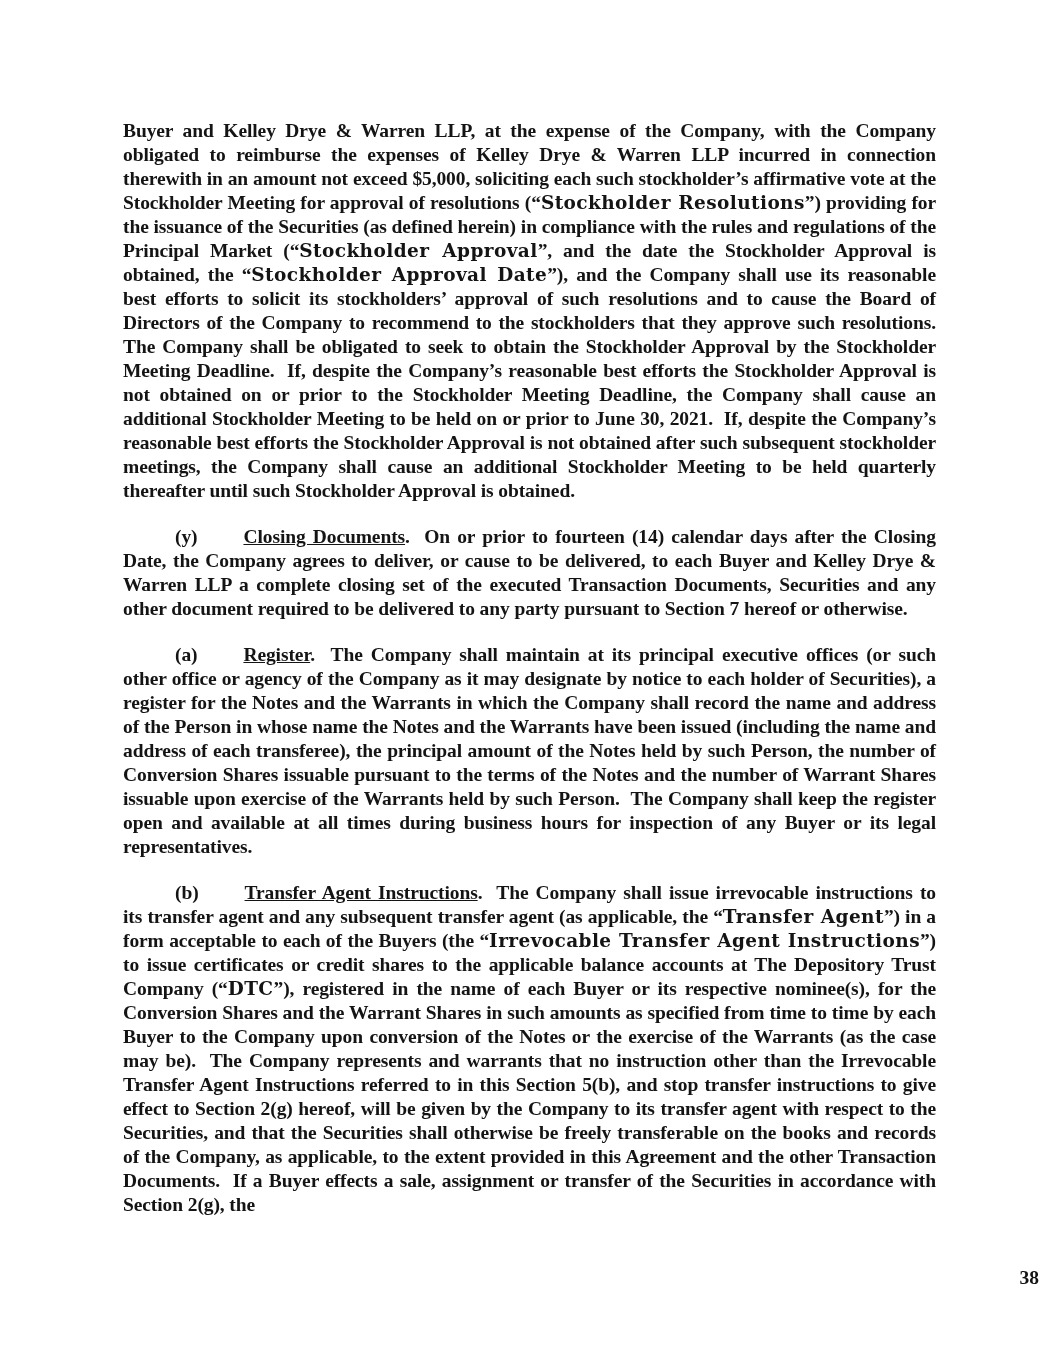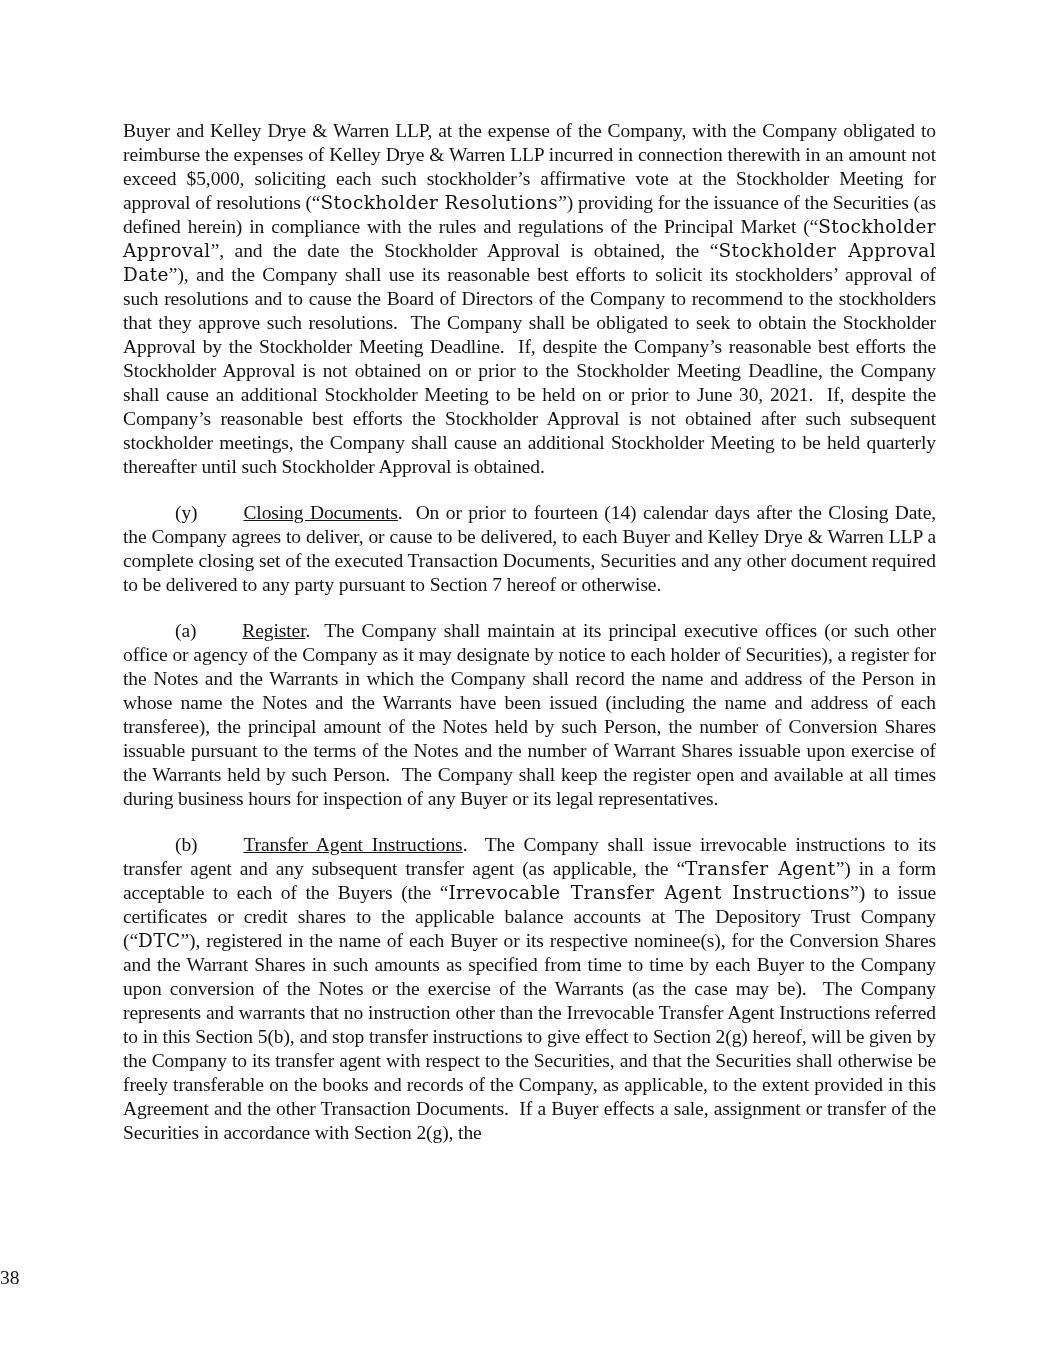--- a/index.html
+++ b/index.html
@@ -8,20 +8,21 @@
     background: #ffffff;
   }
   .page {
     position: relative;
     width: 1055px;
     height: 1365px;
     background: #ffffff;
     font-family: "Liberation Serif", serif;
     color: #141414;
     overflow: hidden;
+    font-weight: bold;
   }
   .doc-body {
     position: absolute;
     left: 123px;
     top: 119px;
     width: 813px;
   }
   .doc-body p {
     margin: 0 0 22px 0;
     font-size: 19.5px;
@@ -45,22 +46,22 @@
   }
   .term {
     font-family: "DejaVu Serif", serif;
     font-size: 18.5px;
     letter-spacing: 0.4px;
   }
   .page-number {
     position: absolute;
     top: 1266px;
     left: 0;
-    right: 0;
-    text-align: left;
+    right: 16px;
+    text-align: right;
     font-size: 19.5px;
     line-height: 24px;
   }
 </style>
 </head>
 <body>
 
 <div class="page">
   <div class="doc-body">
       <p class=""><span>Buyer and Kelley Drye &amp; Warren LLP, at the expense of the Company, with the Company obligated to reimburse the expenses of Kelley Drye &amp; Warren LLP incurred in connection therewith in an amount not exceed $5,000, soliciting each such stockholder’s affirmative vote at the Stockholder Meeting for approval of resolutions (“</span><span class="term">Stockholder Resolutions</span><span>”) providing for the issuance of the Securities (as defined herein) in compliance with the rules and regulations of the Principal Market (“</span><span class="term">Stockholder Approval</span><span>”, and the date the Stockholder Approval is obtained, the “</span><span class="term">Stockholder Approval Date</span><span>”), and the Company shall use its reasonable best efforts to solicit its stockholders’ approval of such resolutions and to cause the Board of Directors of the Company to recommend to the stockholders that they approve such resolutions.  The Company shall be obligated to seek to obtain the Stockholder Approval by the Stockholder Meeting Deadline.  If, despite the Company’s reasonable best efforts the Stockholder Approval is not obtained on or prior to the Stockholder Meeting Deadline, the Company shall cause an additional Stockholder Meeting to be held on or prior to June 30, 2021.  If, despite the Company’s reasonable best efforts the Stockholder Approval is not obtained after such subsequent stockholder meetings, the Company shall cause an additional Stockholder Meeting to be held quarterly thereafter until such Stockholder Approval is obtained.</span></p>

